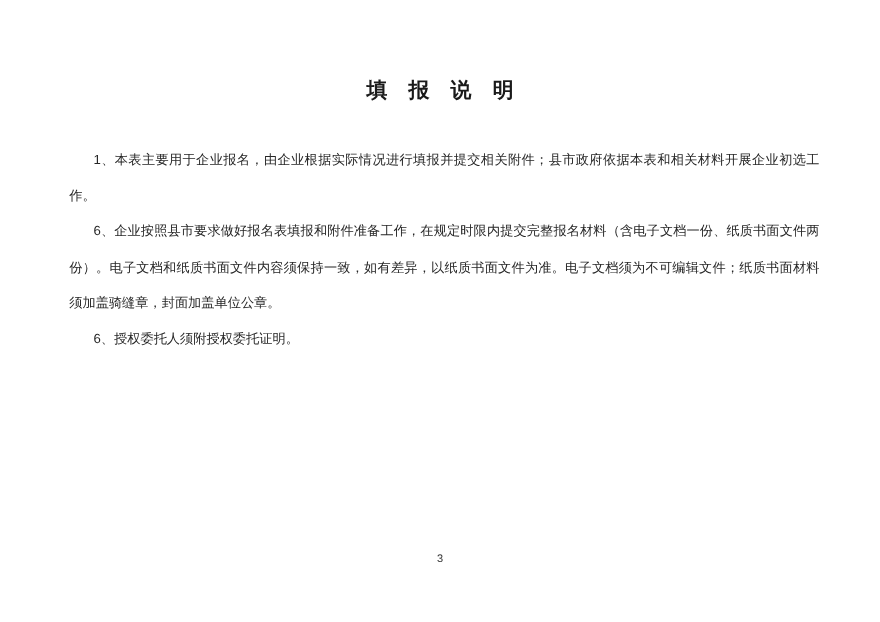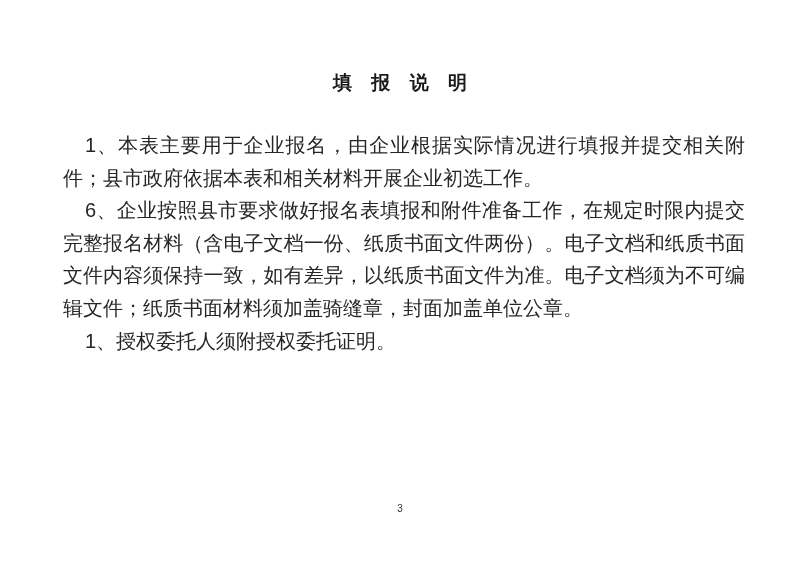--- a/index.html
+++ b/index.html
@@ -26,21 +26,21 @@
     font-weight: bold;
     letter-spacing: 7px;
     color: #1a1a1a;
     line-height: 24px;
   }
   .content {
     margin: 34px 55px 0 63px;
   }
   .para {
     margin: 0;
-    font-size: 20px;
+    font-size: 12px;
     line-height: 32.6px;
     text-align: justify;
     text-indent: 22px;
     color: #262626;
     word-break: break-all;
   }
   .page-number {
     position: absolute;
     left: 0;
     right: 0;
@@ -53,17 +53,17 @@
 </style>
 </head>
 <body>
 
 <div class="page">
   <h1 class="doc-title">填 报 说 明</h1>
 
   <div class="content">
     <p class="para">1、本表主要用于企业报名，由企业根据实际情况进行填报并提交相关附件；县市政府依据本表和相关材料开展企业初选工作。</p>
     <p class="para">6、企业按照县市要求做好报名表填报和附件准备工作，在规定时限内提交完整报名材料（含电子文档一份、纸质书面文件两份）。电子文档和纸质书面文件内容须保持一致，如有差异，以纸质书面文件为准。电子文档须为不可编辑文件；纸质书面材料须加盖骑缝章，封面加盖单位公章。</p>
-    <p class="para">1、授权委托人须附授权委托证明。</p>
+    <p class="para">6、授权委托人须附授权委托证明。</p>
   </div>
 
   <div class="page-number">3</div>
 </div>
 
 </body></html>

